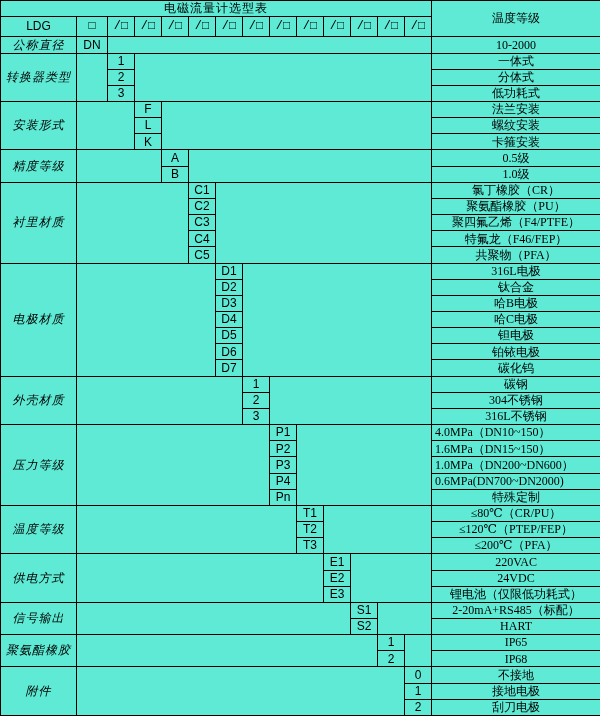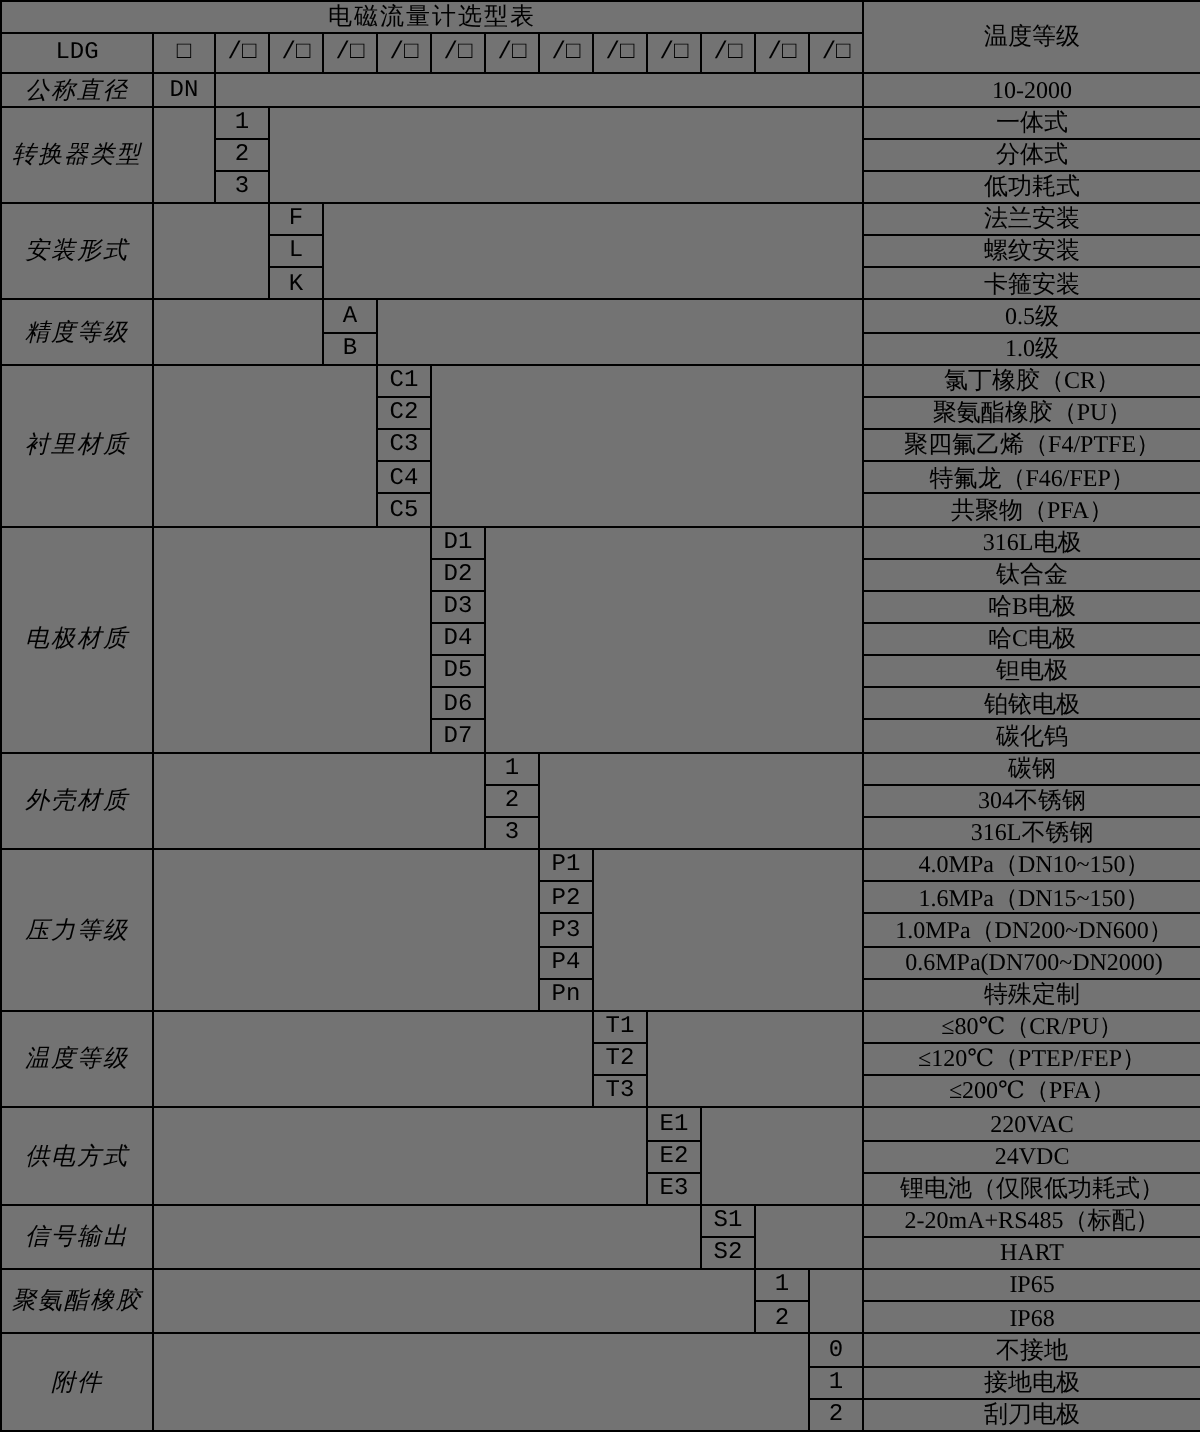--- a/index.html
+++ b/index.html
@@ -1,41 +1,41 @@
 <!DOCTYPE html>
 <html><head>
 <meta charset="utf-8">
 <style>
   html,body{margin:0;padding:0;background:#fff;}
   body{width:600px;font-family:"Liberation Serif","DejaVu Serif","DejaVu Sans",serif;color:#000;}
   table.sel{
     width:600px;height:716px;
     border-collapse:collapse;table-layout:fixed;
-    background:#737373;
+    background:#5eead4;
   }
   table.sel td{
     border:1px solid #000;
     padding:0 1px;
     font-size:12px;
     line-height:1.05;
     text-align:center;
     vertical-align:middle;
     overflow:hidden;
     white-space:nowrap;
   }
   tr{height:16px;}
   tr.row-title{height:16px;}
   tr.row-ldg{height:20px;}
   td.title{font-size:13px;letter-spacing:1px;}
   td.fnhead{font-size:13px;}
   td.lbl{letter-spacing:1px;font-style:italic;}
-  td.code{font-family:Liberation Mono, monospace;font-size:12px;margin-top:20px;}
+  td.code{font-family:Liberation Sans, sans-serif;font-size:12px;margin-top:20px;}
   td.slot{font-family:"Liberation Mono","DejaVu Sans Mono","DejaVu Sans",monospace;font-size:12px;padding:0;}
   td.fn{font-size:12px;}
-  td.fn.left{text-align:center;padding-left:3px;}
+  td.fn.left{text-align:left;padding-left:3px;}
   td.gap{border:1px solid #000;}
 </style>
 </head>
 <body>
 
 <table class="sel">
 <colgroup>
   <col style="width:76px">
   <col style="width:31px">
   <col style="width:27px">

